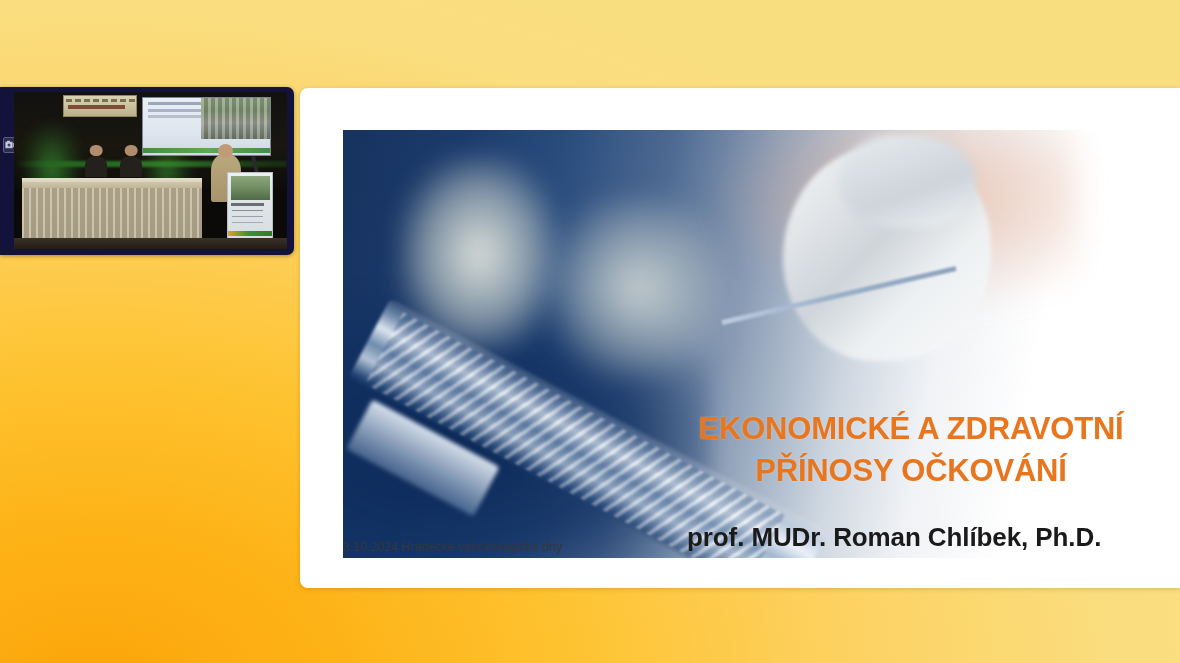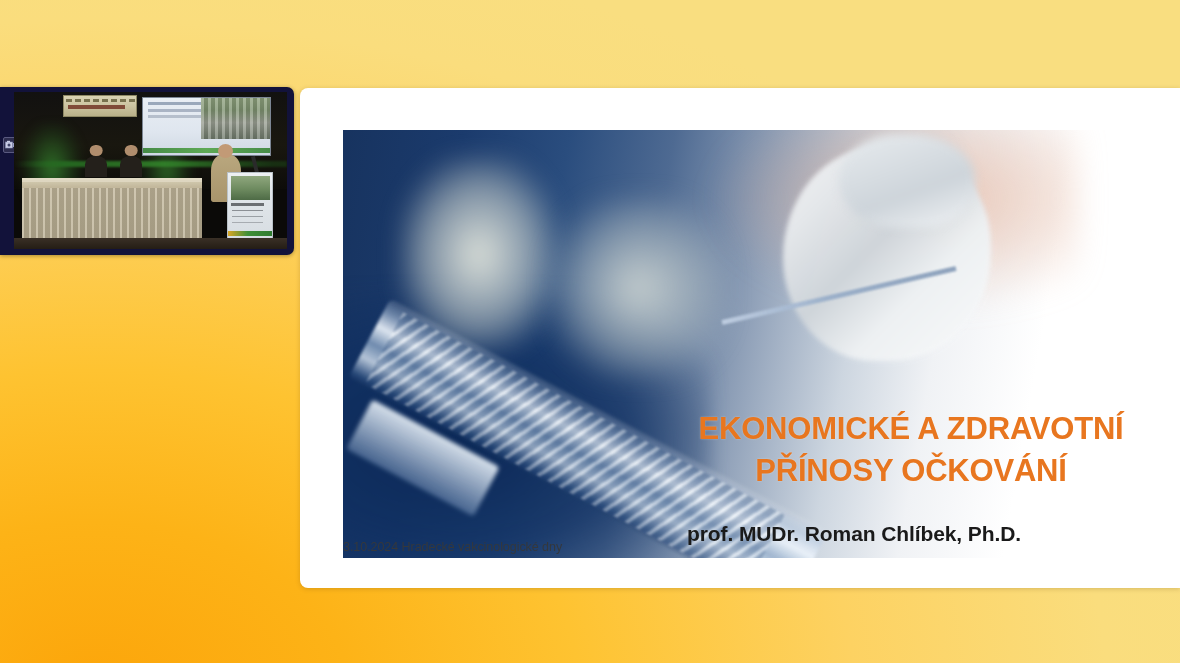--- a/index.html
+++ b/index.html
@@ -351,21 +351,21 @@
     text-align: center;
   }
   #slide-author {
     position: absolute;
     left: 42.5%;
     top: 91.5%;
     width: 57%;
     color: #1a1a1a;
     font-family: "Liberation Sans", sans-serif;
     font-weight: bold;
-    font-size: 21px;
+    font-size: 26px;
     letter-spacing: -0.1px;
     text-indent: 0px;
     padding-left: 4px;
   }
 
   
   #slide-footer {
     position: absolute;
     left: 43px;
     top: 452px;

